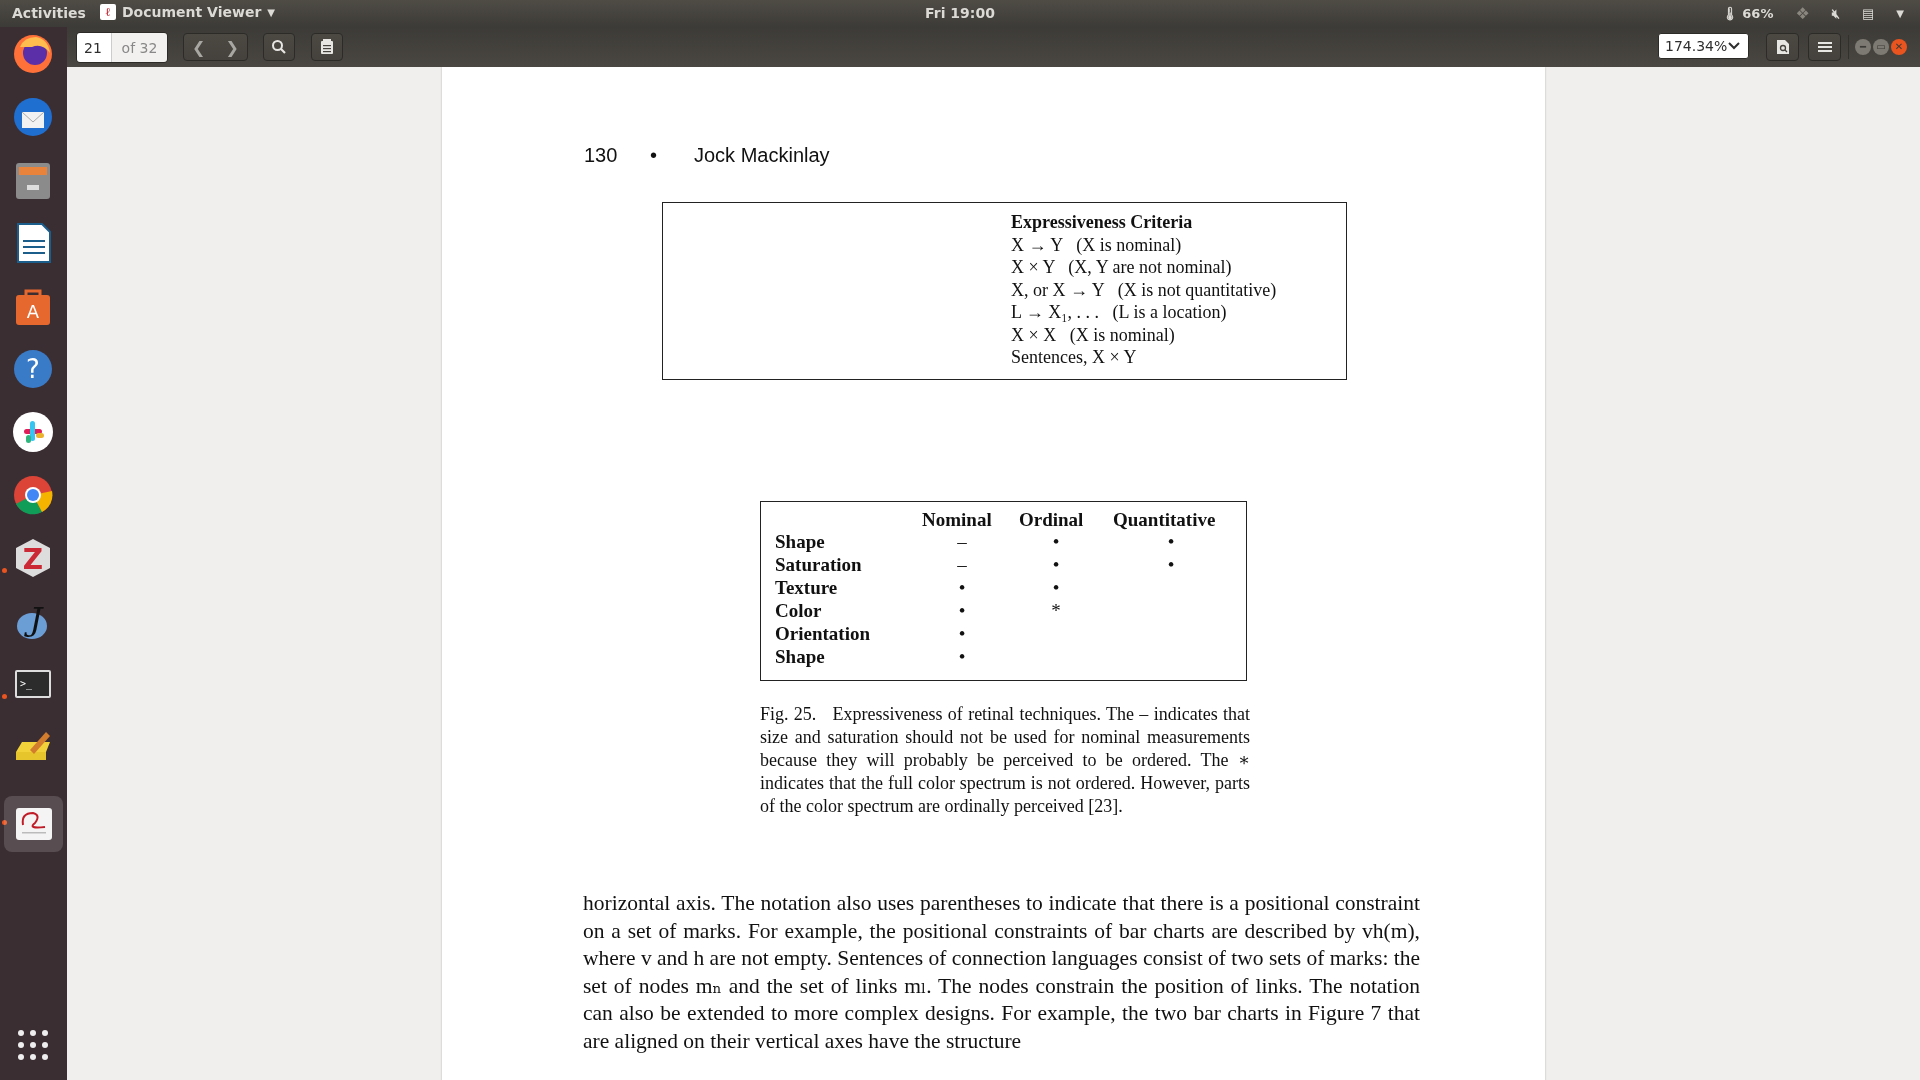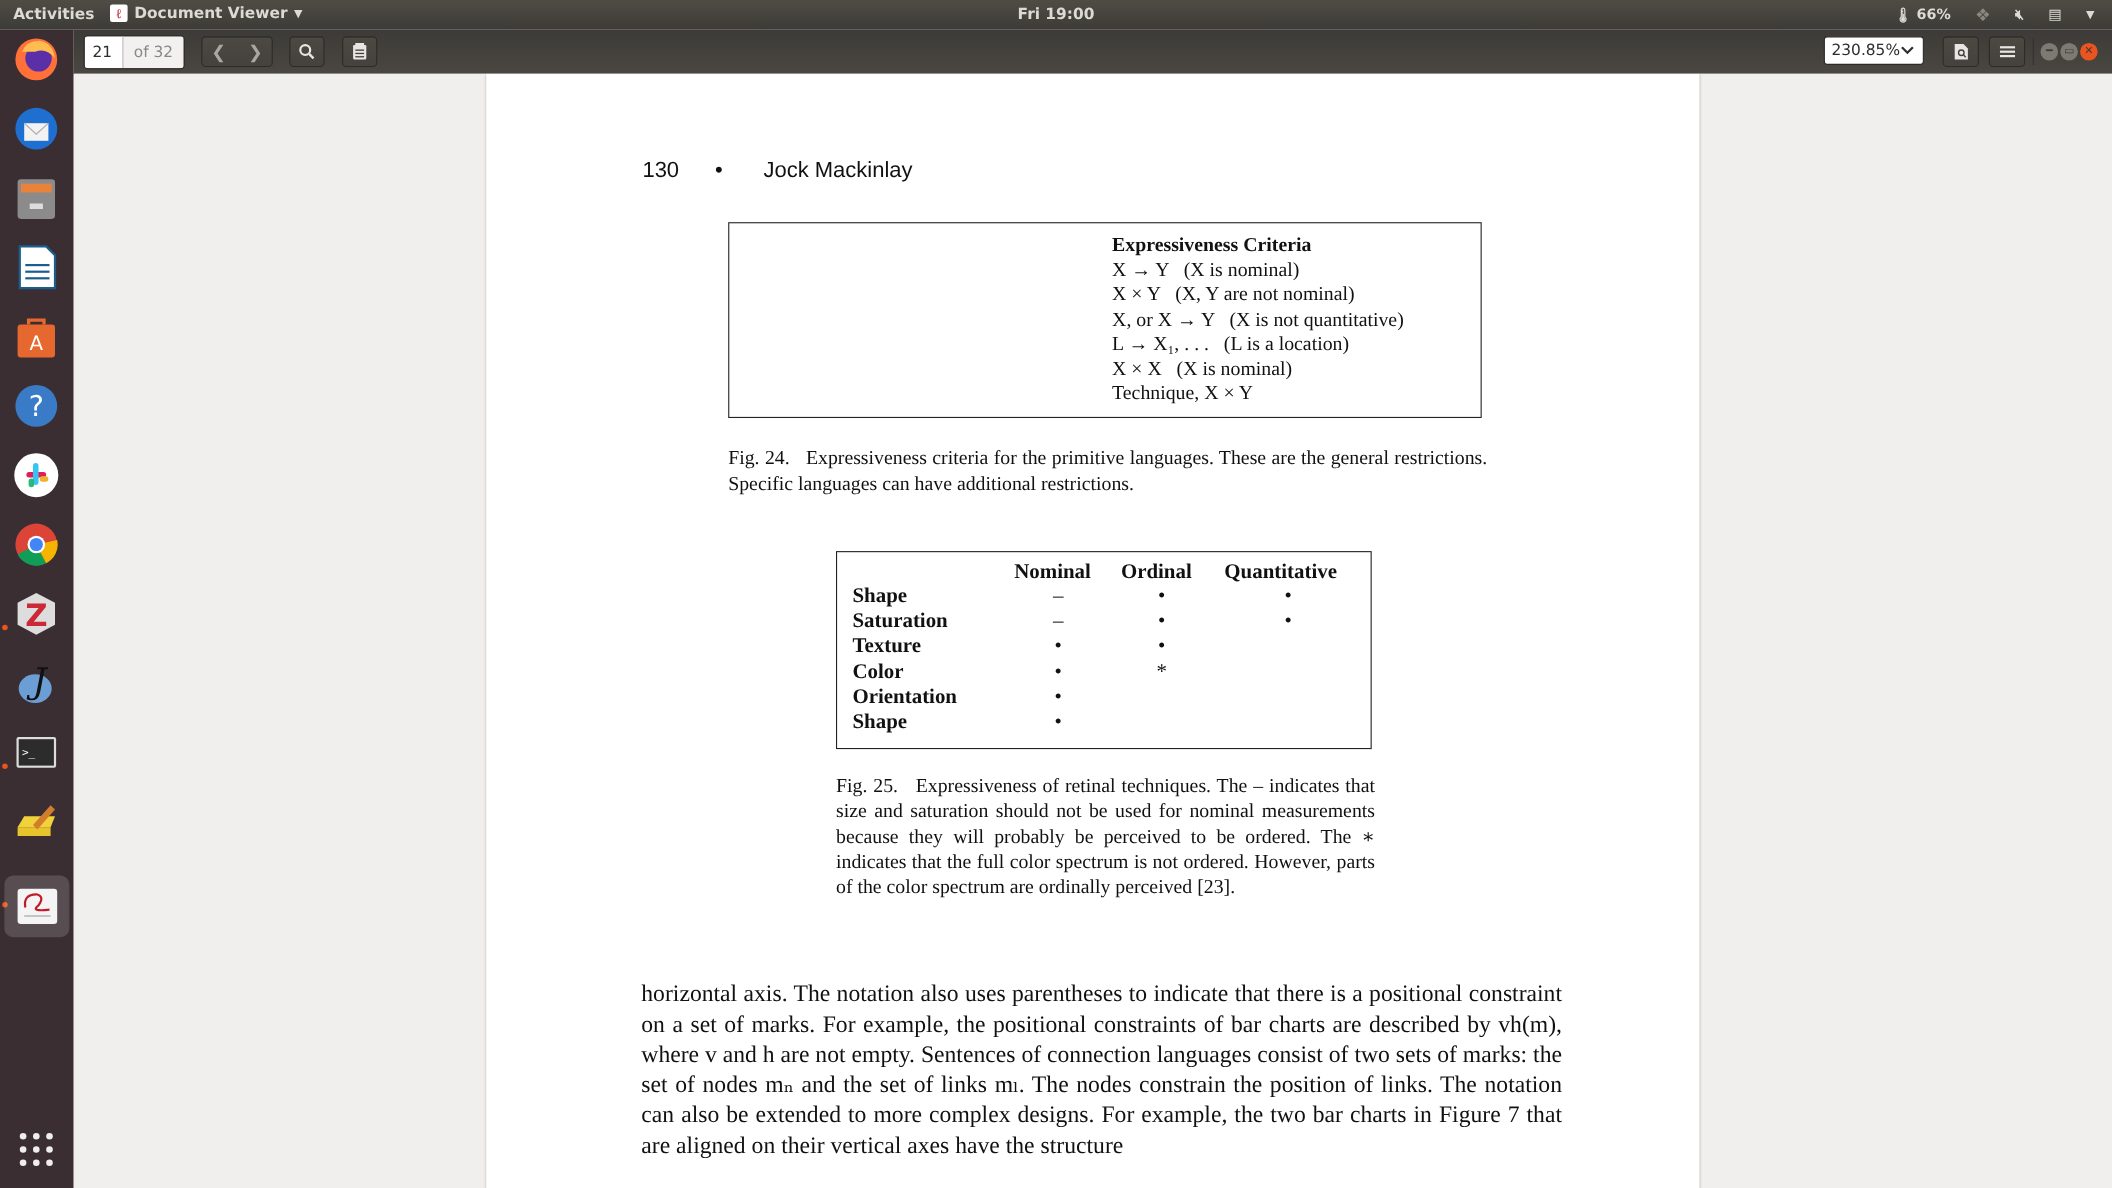--- a/index.html
+++ b/index.html
@@ -217,21 +217,21 @@
   <div class="hb-btn" style="left:244px;width:32px;">
     <svg width="14" height="16" viewBox="0 0 14 16">
         <rect x="1" y="2" width="12" height="13" rx="1" fill="#e8e6e3"></rect>
         <rect x="3" y="6" width="8" height="1.2" fill="#45423d"></rect>
         <rect x="3" y="9" width="8" height="1.2" fill="#45423d"></rect>
         <rect x="3" y="12" width="8" height="1.2" fill="#45423d"></rect>
         <rect x="3" y="0" width="8" height="2" fill="#e8e6e3"></rect>
       </svg>
   </div>
   <div class="zoomsel">
-    <span>230.85%</span>
+    <span>174.34%</span>
     <svg width="12" height="8" viewBox="0 0 12 8">
         <path d="M1 1 L6 6 L11 1" stroke="#2e2e2e" stroke-width="2" fill="none"></path>
       </svg>
   </div>
   <div class="hb-btn" style="left:1699px;width:33px;">
     <svg width="14" height="16" viewBox="0 0 14 16">
         <path d="M1 1 H9 L13 5 V15 H1 Z" fill="#e8e6e3"></path>
         <circle cx="7" cy="9" r="2.5" stroke="#45423d" stroke-width="1.3" fill="none"></circle>
         <line x1="8.8" y1="10.8" x2="11" y2="13" stroke="#45423d" stroke-width="1.3"></line>
       </svg>
@@ -264,26 +264,22 @@
     </div>
 
     <div class="tbl1">
       <div class="col c2">
         <div class="hd">Expressiveness Criteria</div>
         <div style="white-space:pre;">X → Y   (X is nominal)</div>
         <div style="white-space:pre;">X × Y   (X, Y are not nominal)</div>
         <div style="white-space:pre;">X, or X → Y   (X is not quantitative)</div>
         <div style="white-space:pre;">L → X₁, . . .   (L is a location)</div>
         <div style="white-space:pre;">X × X   (X is nominal)</div>
-        <div style="white-space:pre;">Technique, X × Y</div>
+        <div style="white-space:pre;">Sentences, X × Y</div>
       </div>
-    </div>
-    <div class="cap1">
-      <span>Fig. 24.</span>&nbsp;&nbsp;
-      <span>Expressiveness criteria for the primitive languages. These are the general restrictions. Specific languages can have additional restrictions.</span>
     </div>
 
     <div class="tbl2">
       <span class="hdr" style="left:161px;">Nominal</span>
       <span class="hdr" style="left:258px;">Ordinal</span>
       <span class="hdr" style="left:352px;">Quantitative</span>
 
       <span class="rl" style="top:29px;">Shape</span>
       <span class="mk" style="top:29px;left:171px;">–</span>
       <span class="mk" style="top:29px;left:265px;">•</span>

